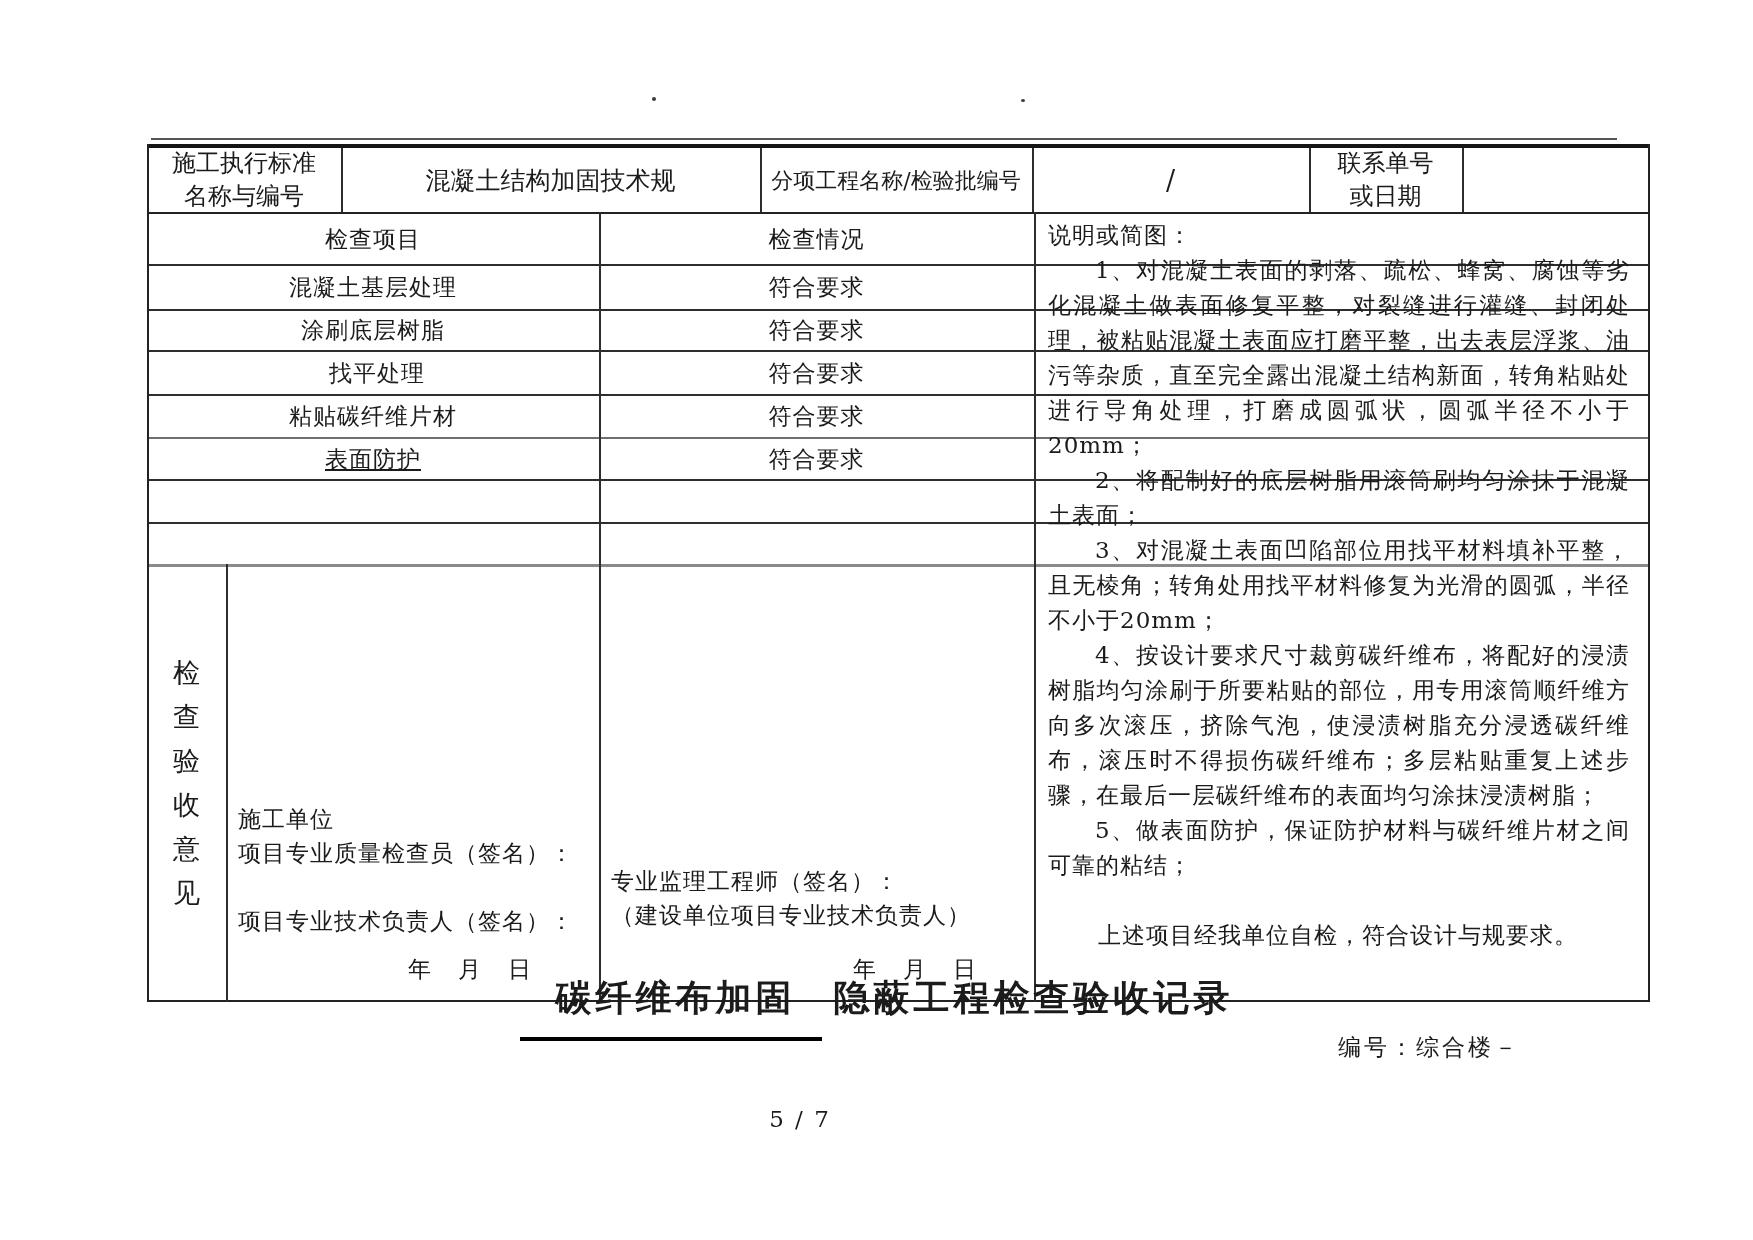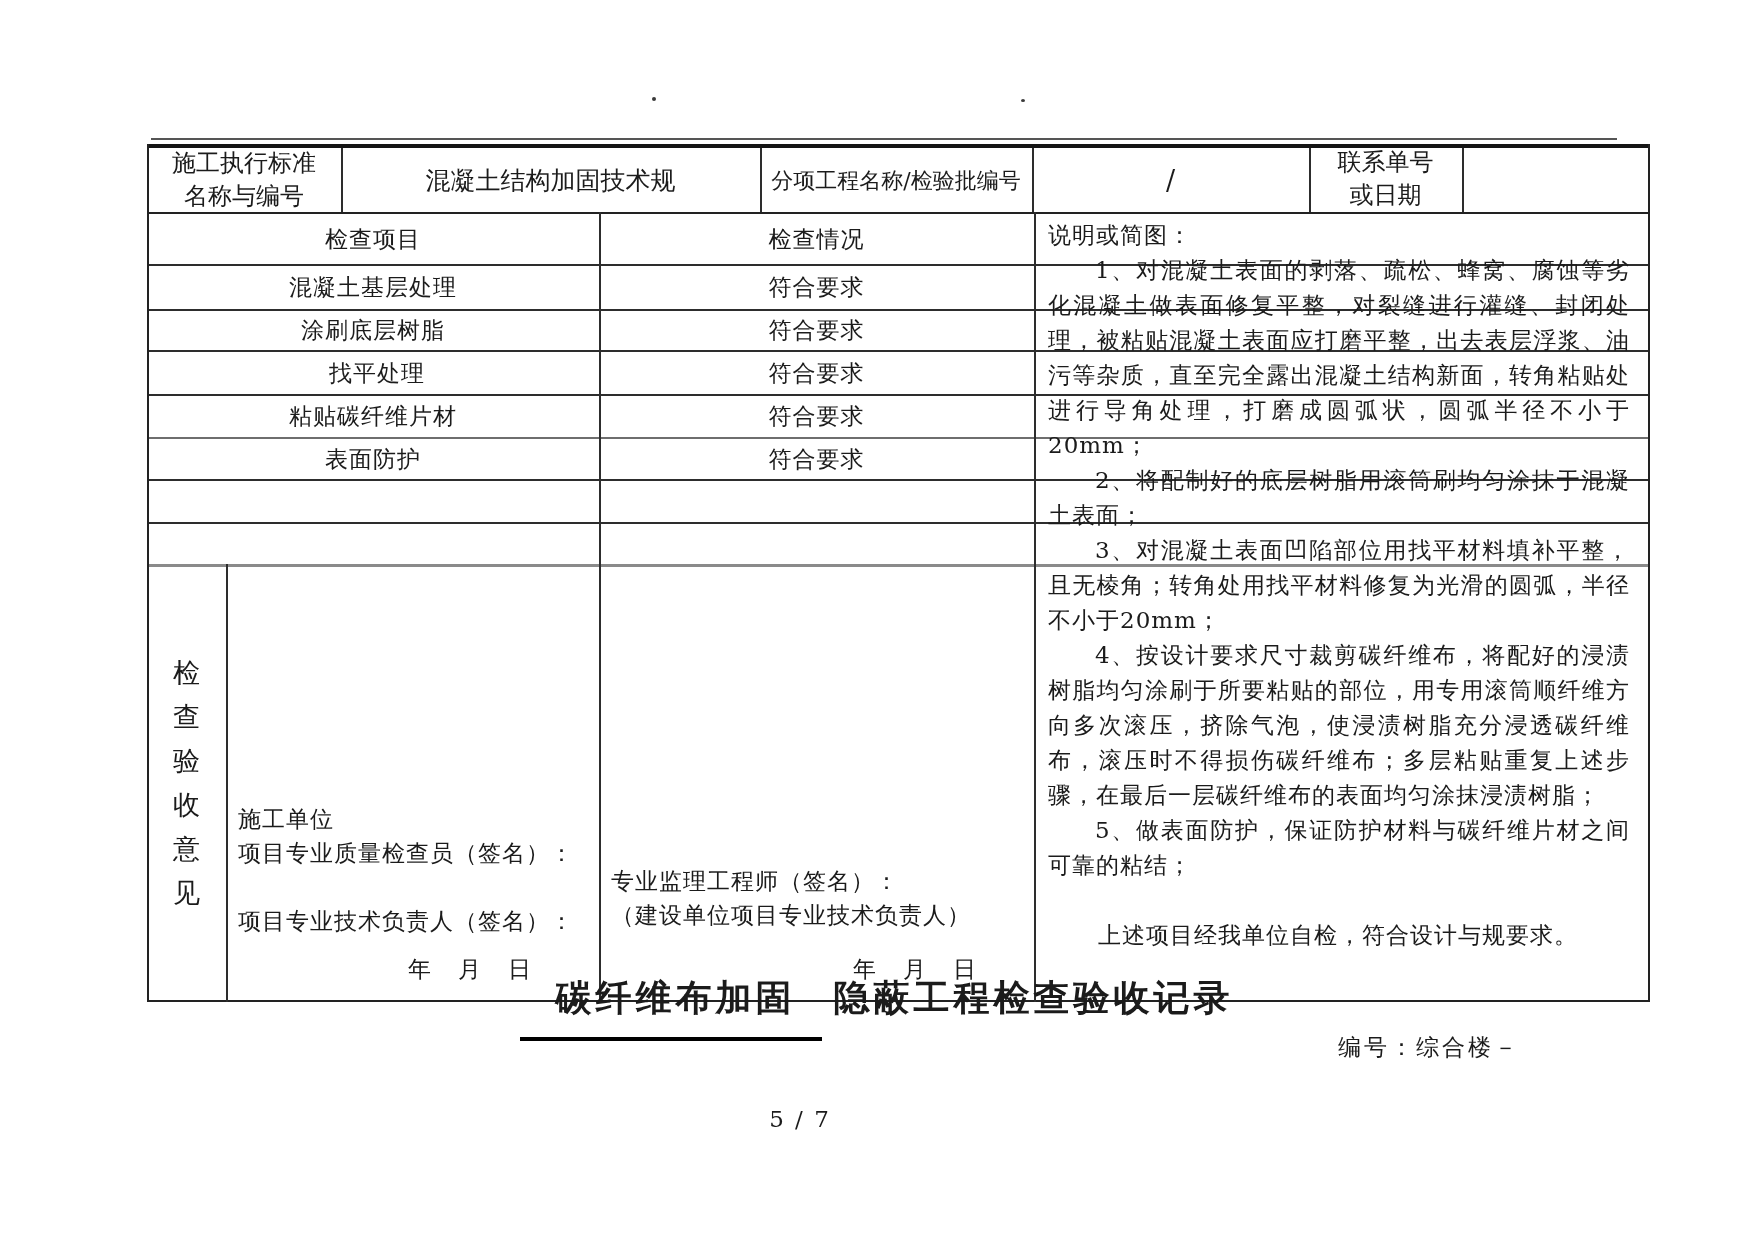--- a/index.html
+++ b/index.html
@@ -85,42 +85,42 @@
     <div class="ln" style="left:887px;top:68px;width:2px;height:790px;"></div>
     <div class="ln" style="left:79px;top:420px;width:2px;height:438px;"></div>
 
     <div class="cell hdr" style="left:0;top:4px;width:194px;height:64px;">
       <span>施工执行标准</span>
       <span>名称与编号</span>
     </div>
     <div class="cell hdr" style="left:194px;top:4px;width:419px;height:64px;font-size:25px;">混凝土结构加固技术规</div>
     <div class="cell hdr hdr-sub" style="left:613px;top:4px;width:272px;height:64px;">分项工程名称/检验批编号</div>
     <div class="cell slash" style="left:885px;top:4px;width:277px;height:64px;">/</div>
-    <div class="cell hdr" style="left:1162px;top:4px;width:153px;height:64px;font-family:Liberation Mono, monospace;">
+    <div class="cell hdr" style="left:1162px;top:4px;width:153px;height:64px;">
       <span>联系单号</span>
       <span>或日期</span>
     </div>
     <div class="cell hdr" style="left:1315px;top:4px;width:186px;height:64px;"></div>
 
     <div class="cell rowtxt" style="left:0;top:70px;width:452px;height:50px;">检查项目</div>
     <div class="cell rowtxt" style="left:452px;top:70px;width:435px;height:50px;">检查情况</div>
 
     <div class="cell rowtxt" style="left:0;top:122px;width:452px;height:43px;">混凝土基层处理</div>
     <div class="cell rowtxt" style="left:452px;top:122px;width:435px;height:43px;">符合要求</div>
 
     <div class="cell rowtxt" style="left:0;top:167px;width:452px;height:39px;">涂刷底层树脂</div>
     <div class="cell rowtxt" style="left:452px;top:167px;width:435px;height:39px;">符合要求</div>
 
     <div class="cell rowtxt" style="left:0;top:208px;width:452px;height:42px;padding-left:8px;">找平处理</div>
     <div class="cell rowtxt" style="left:452px;top:208px;width:435px;height:42px;">符合要求</div>
 
     <div class="cell rowtxt" style="left:0;top:252px;width:452px;height:41px;">粘贴碳纤维片材</div>
     <div class="cell rowtxt" style="left:452px;top:252px;width:435px;height:41px;">符合要求</div>
 
-    <div class="cell rowtxt" style="left:0;top:295px;width:452px;height:40px;">表面防护</div>
+    <div class="cell rowtxt" style="left:0;top:295px;width:452px;height:40px;text-decoration:underline;">表面防护</div>
     <div class="cell rowtxt" style="left:452px;top:295px;width:435px;height:40px;">符合要求</div>
 
     <div class="cell rowtxt" style="left:0;top:337px;width:452px;height:41px;"></div>
     <div class="cell rowtxt" style="left:452px;top:337px;width:435px;height:41px;"></div>
     <div class="cell rowtxt" style="left:0;top:380px;width:452px;height:40px;"></div>
     <div class="cell rowtxt" style="left:452px;top:380px;width:435px;height:40px;"></div>
 
     <div class="notes">
       <p class="nlabel">说明或简图：</p>
       <p>1、对混凝土表面的剥落、疏松、蜂窝、腐蚀等劣化混凝土做表面修复平整，对裂缝进行灌缝、封闭处理，被粘贴混凝土表面应打磨平整，出去表层浮浆、油污等杂质，直至完全露出混凝土结构新面，转角粘贴处进行导角处理，打磨成圆弧状，圆弧半径不小于20mm；</p>

